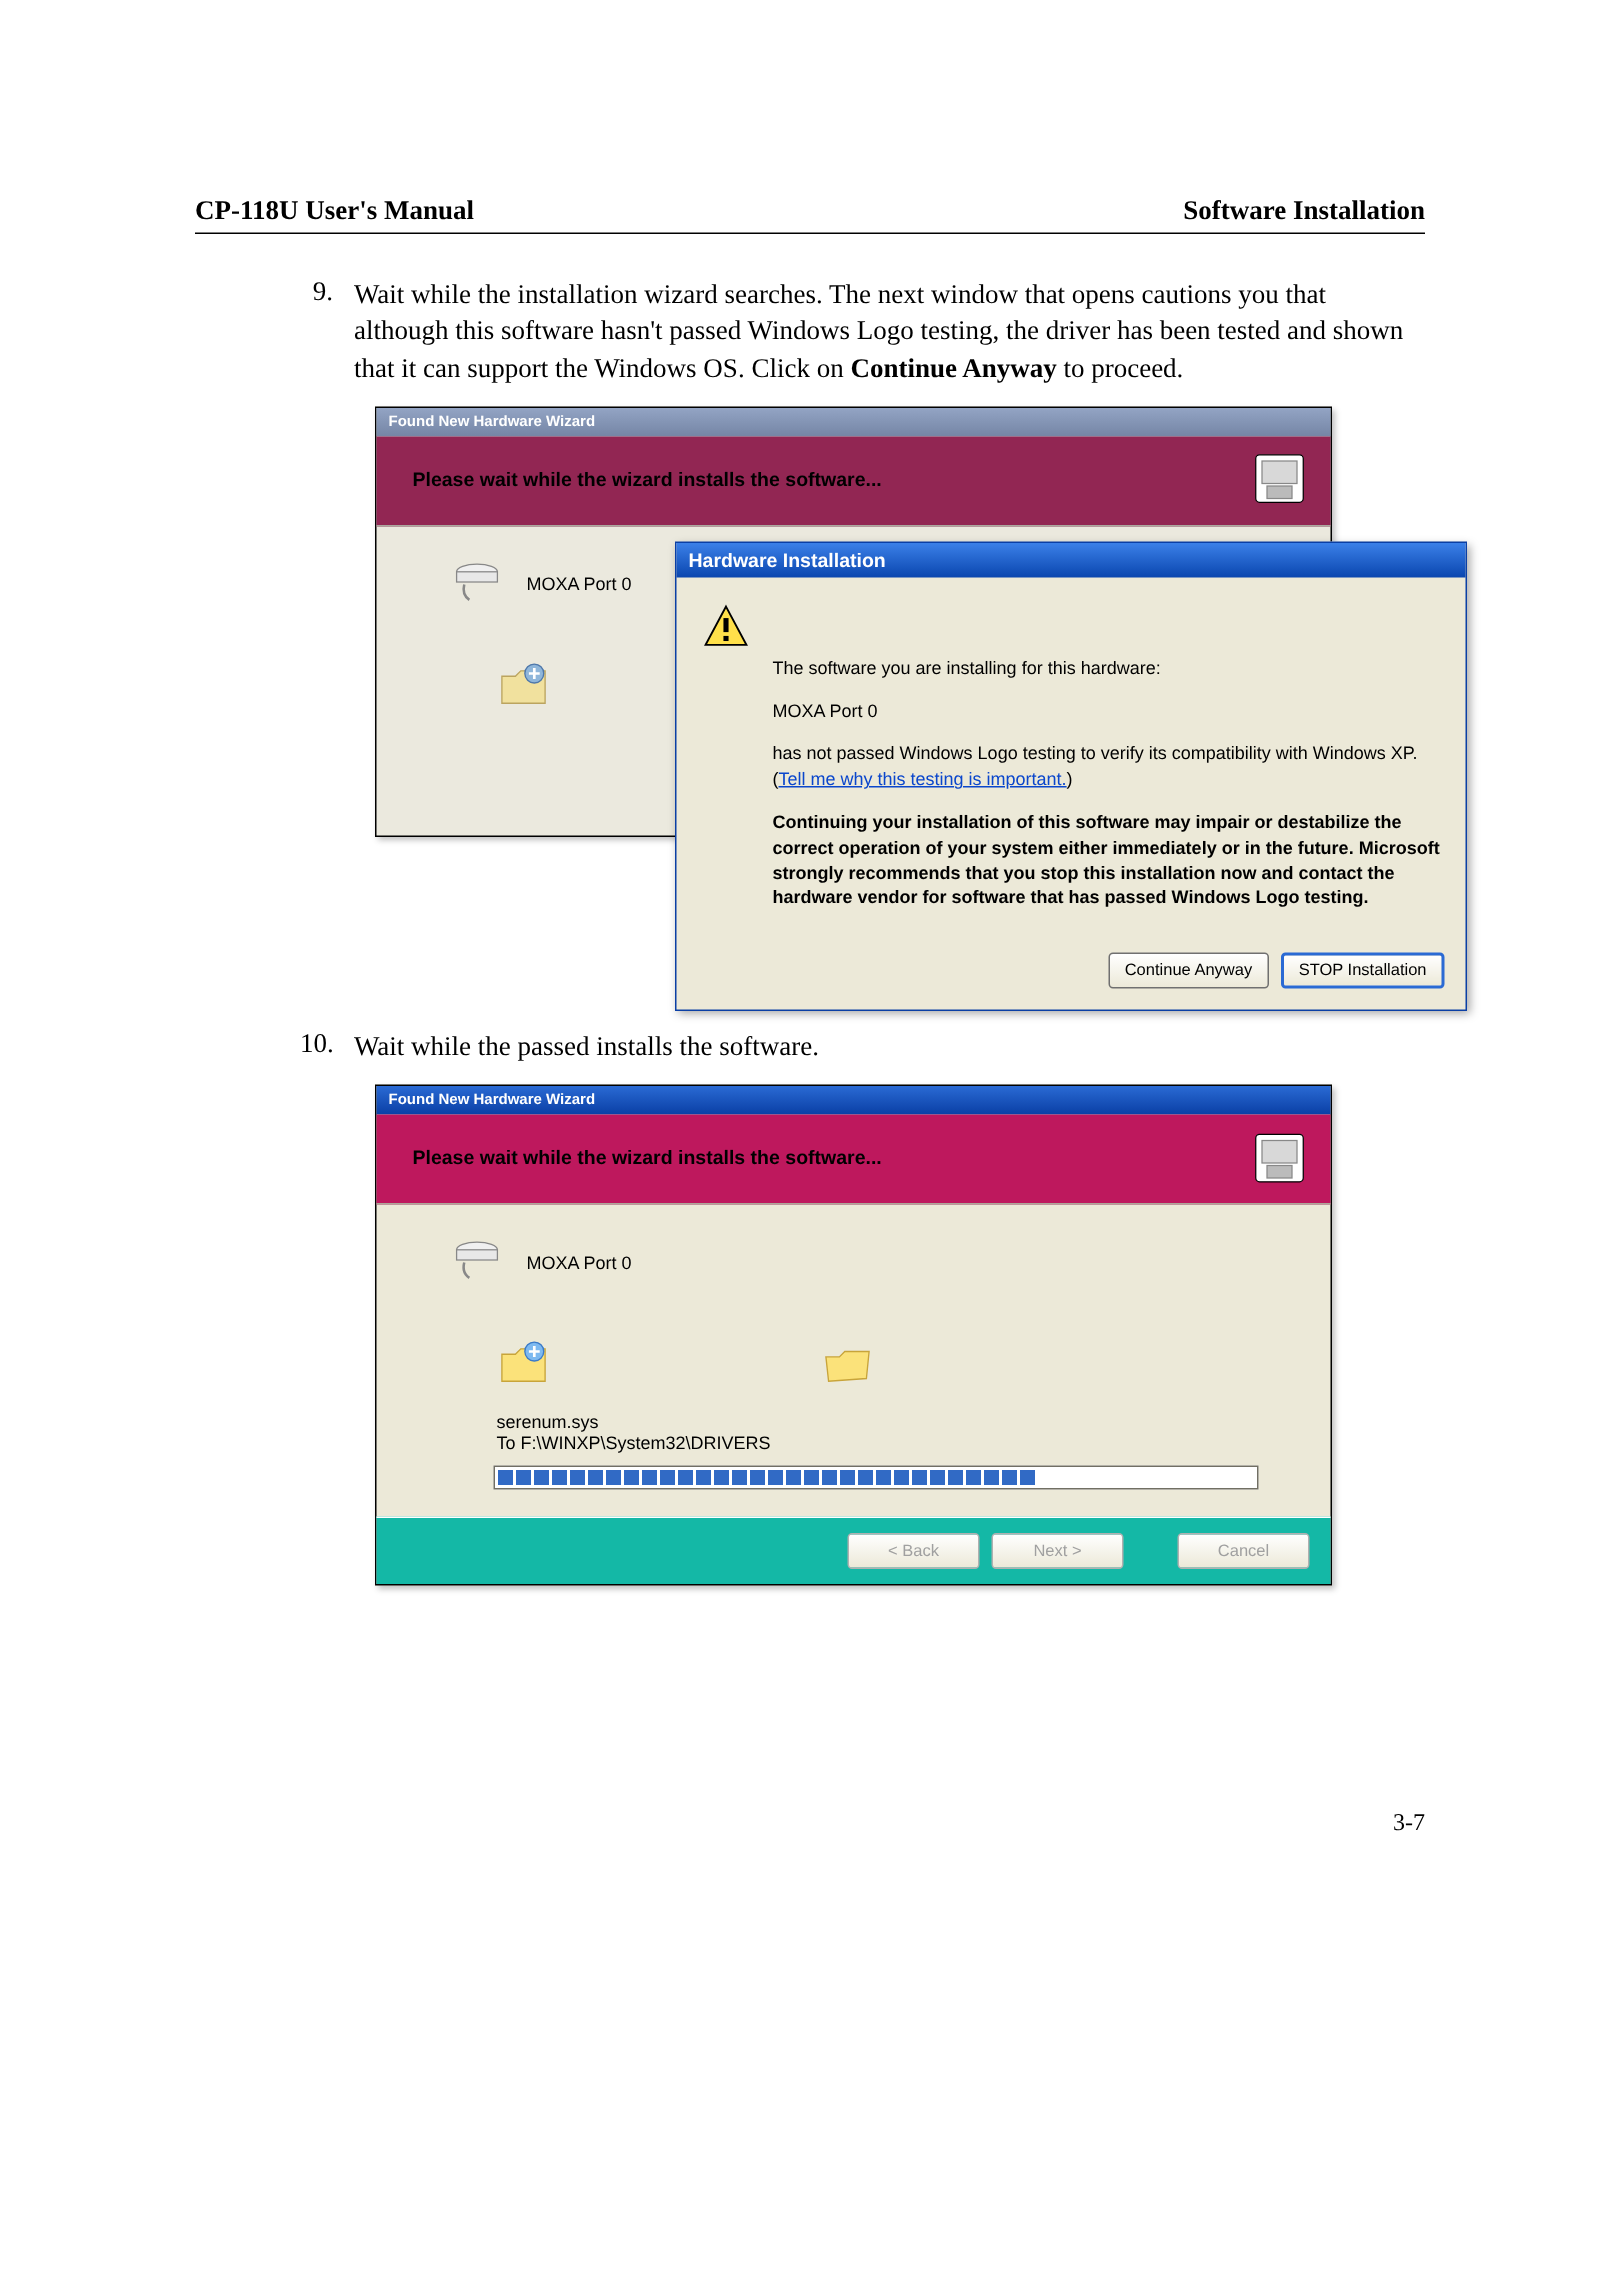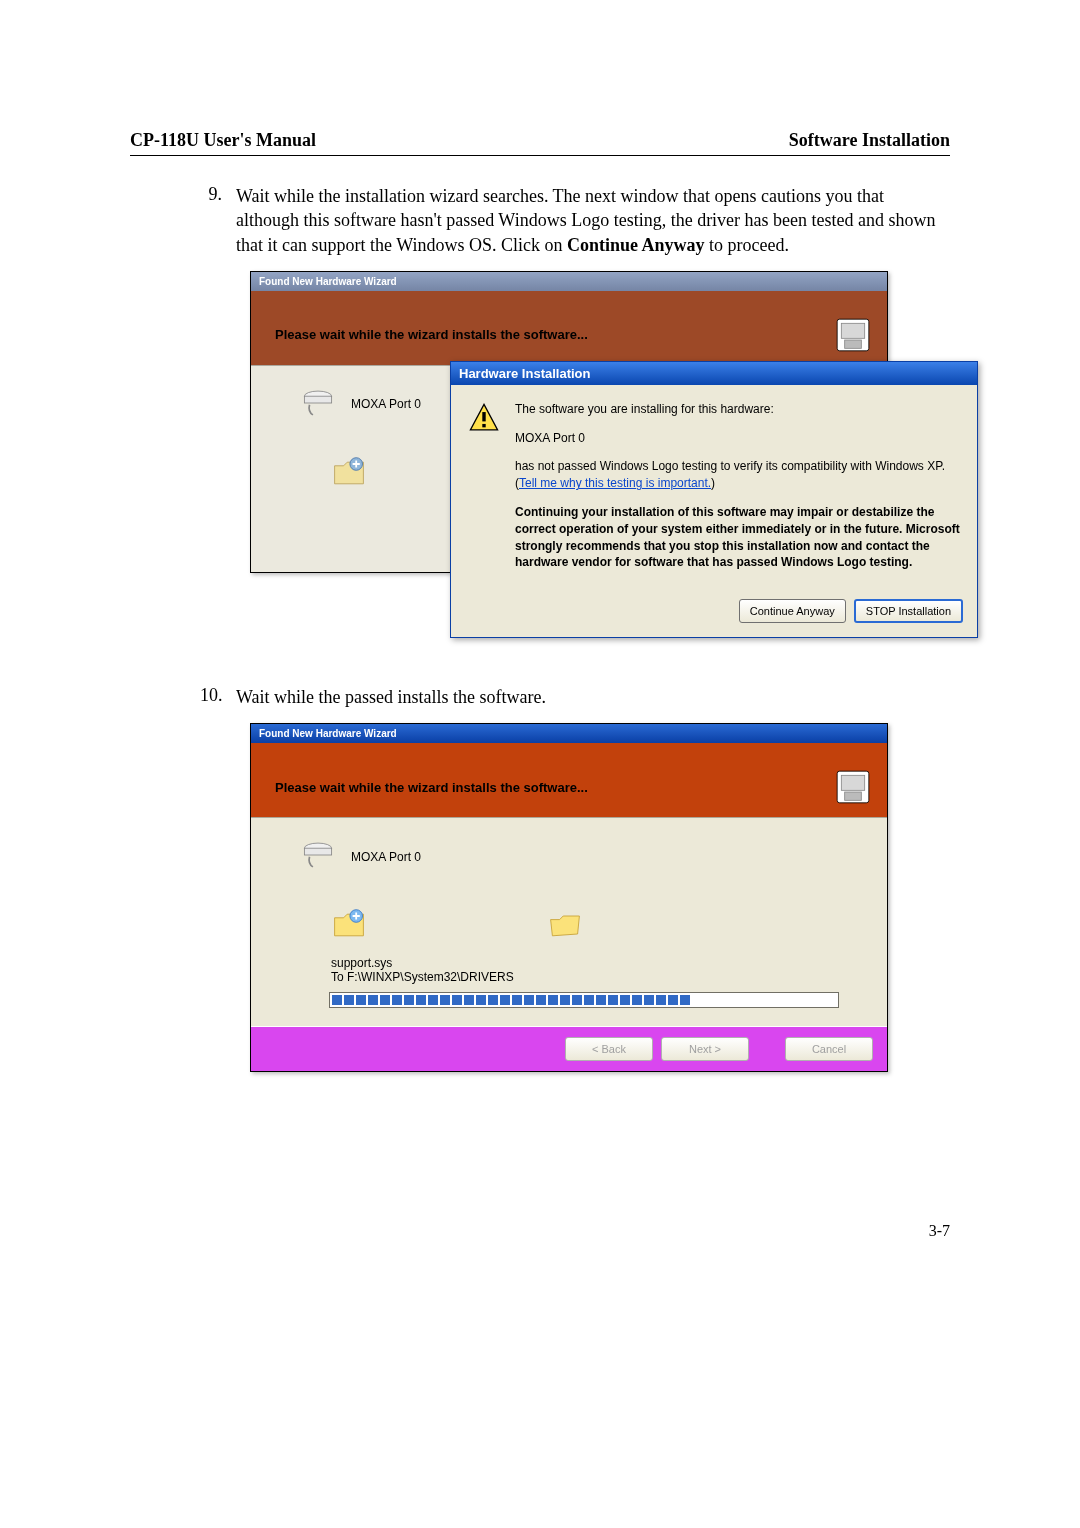--- a/index.html
+++ b/index.html
@@ -65,26 +65,26 @@
       background: linear-gradient(#2a6ad4, #0a3fa5);
       color: #fff;
       font-weight: bold;
       padding: 4px 8px;
       font-size: 10px;
     }
     .titlebar.faded {
       background: linear-gradient(#8aa5d6, #6d86b7);
     }
     .wizard-head {
-      background: #c2410c;
+      background: #be185d;
       border-bottom: 1px solid #aca899;
       display: flex;
       justify-content: space-between;
       align-items: center;
-      padding: 24px 14px 10px 24px;
+      padding: 8px 14px 10px 24px;
       min-height: 60px;
       text-align: center;
     }
     .wizard-head .title {
       font-weight: bold;
       color: #000;
       font-size: 13px;
     }
     .hw-icon {
       width: 40px;
@@ -130,21 +130,21 @@
     .progress .seg {
       width: 10px;
       background: #316ac5;
     }
     .button-row {
       display: flex;
       justify-content: flex-end;
       gap: 8px;
       padding: 10px 14px;
       border-top: 1px solid #fff;
-      background: #d946ef;
+      background: #14b8a6;
     }
     .xp-btn {
       min-width: 88px;
       height: 24px;
       background: linear-gradient(#fff, #ece9d8);
       border: 1px solid #707070;
       border-radius: 3px;
       font-family: Tahoma, Arial, sans-serif;
       font-size: 11px;
       color: #000;
@@ -178,21 +178,21 @@
       font-weight: bold;
       padding: 4px 8px;
       font-size: 13px;
     }
     .popup-body {
       display: flex;
       gap: 14px;
       padding: 16px 16px 8px 16px;
     }
     .warn-triangle svg { width: 34px; height: 34px; }
-    .popup-text { flex: 1; }
+    .popup-text { flex: 1; margin-top: 36px; }
     .popup-text p { margin-bottom: 12px; line-height: 1.4; }
     .popup-text a { color: #0a46cc; text-decoration: underline; }
     .popup-text .boldp { font-weight: bold; }
     .popup-buttons {
       display: flex;
       justify-content: flex-end;
       gap: 8px;
       padding: 8px 14px 14px 14px;
     }
     .page-number {
@@ -324,21 +324,21 @@
               <path d="M28 6 L28 14 M24 10 L32 10" stroke="#fff" stroke-width="2"></path>
             </svg>
         </span>
         <span class="folder-icon">
           <svg viewBox="0 0 40 40">
               <path d="M4 14 L14 14 L18 10 L36 10 L34 30 L6 32 Z" fill="#fbe27a" stroke="#c8a43a"></path>
             </svg>
         </span>
       </div>
       <div class="filedetails">
-        <div>support.sys</div>
+        <div>serenum.sys</div>
         <div>To F:\WINXP\System32\DRIVERS</div>
       </div>
       <div class="progress">
         <div class="seg"></div>
           <div class="seg"></div>
           <div class="seg"></div>
           <div class="seg"></div>
           <div class="seg"></div>
         <div class="seg"></div>
           <div class="seg"></div>

